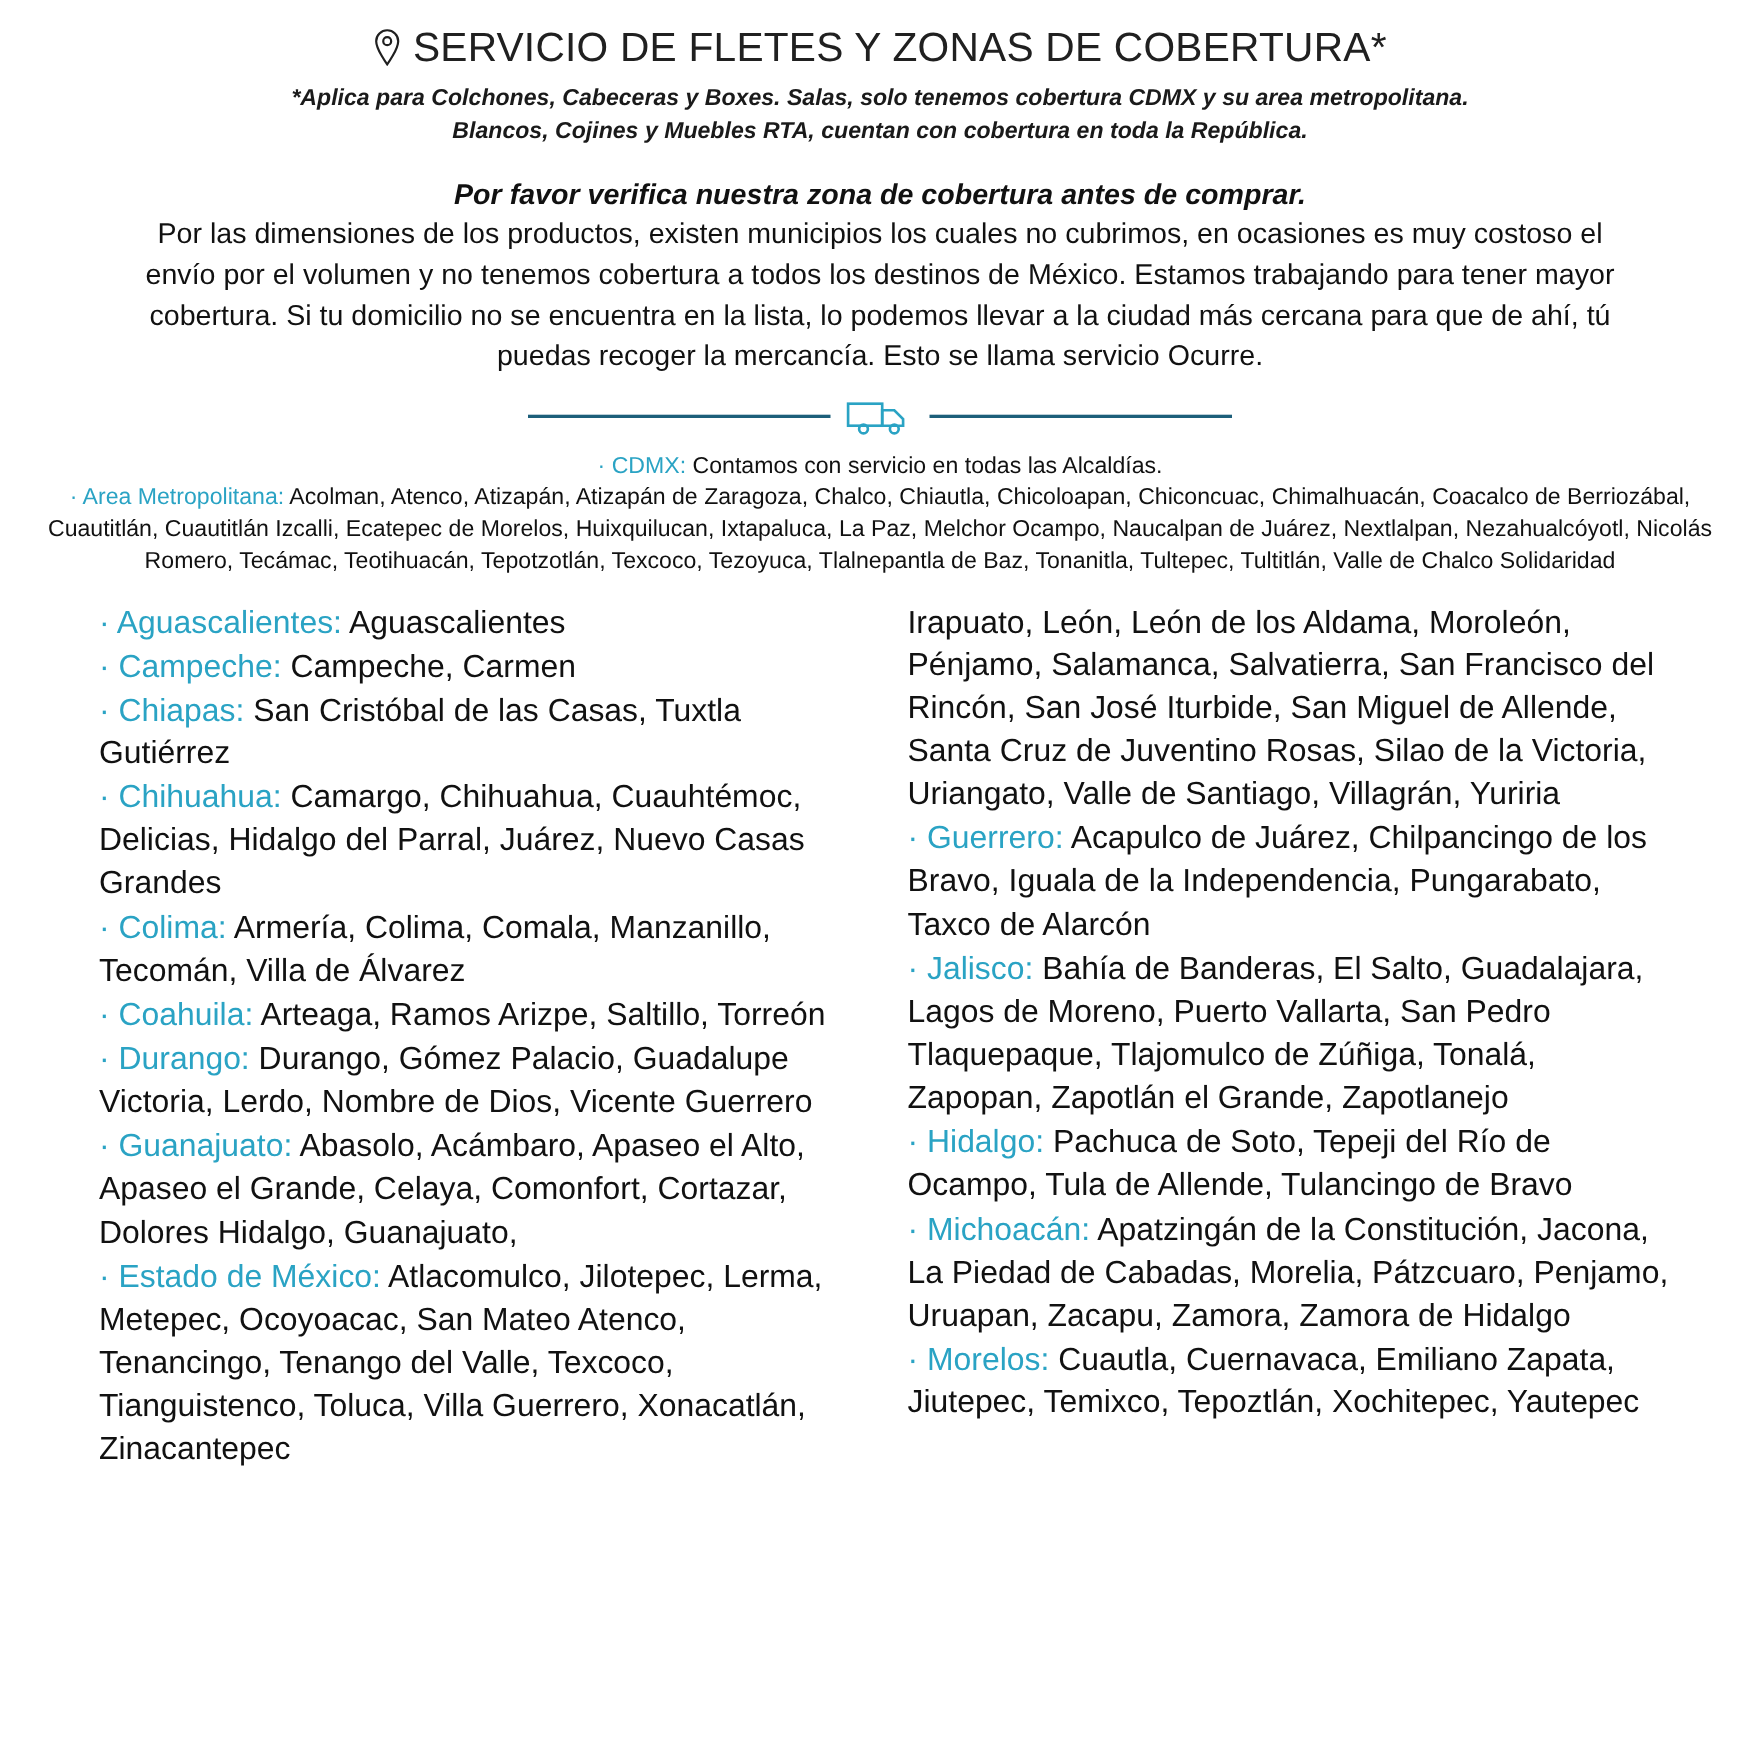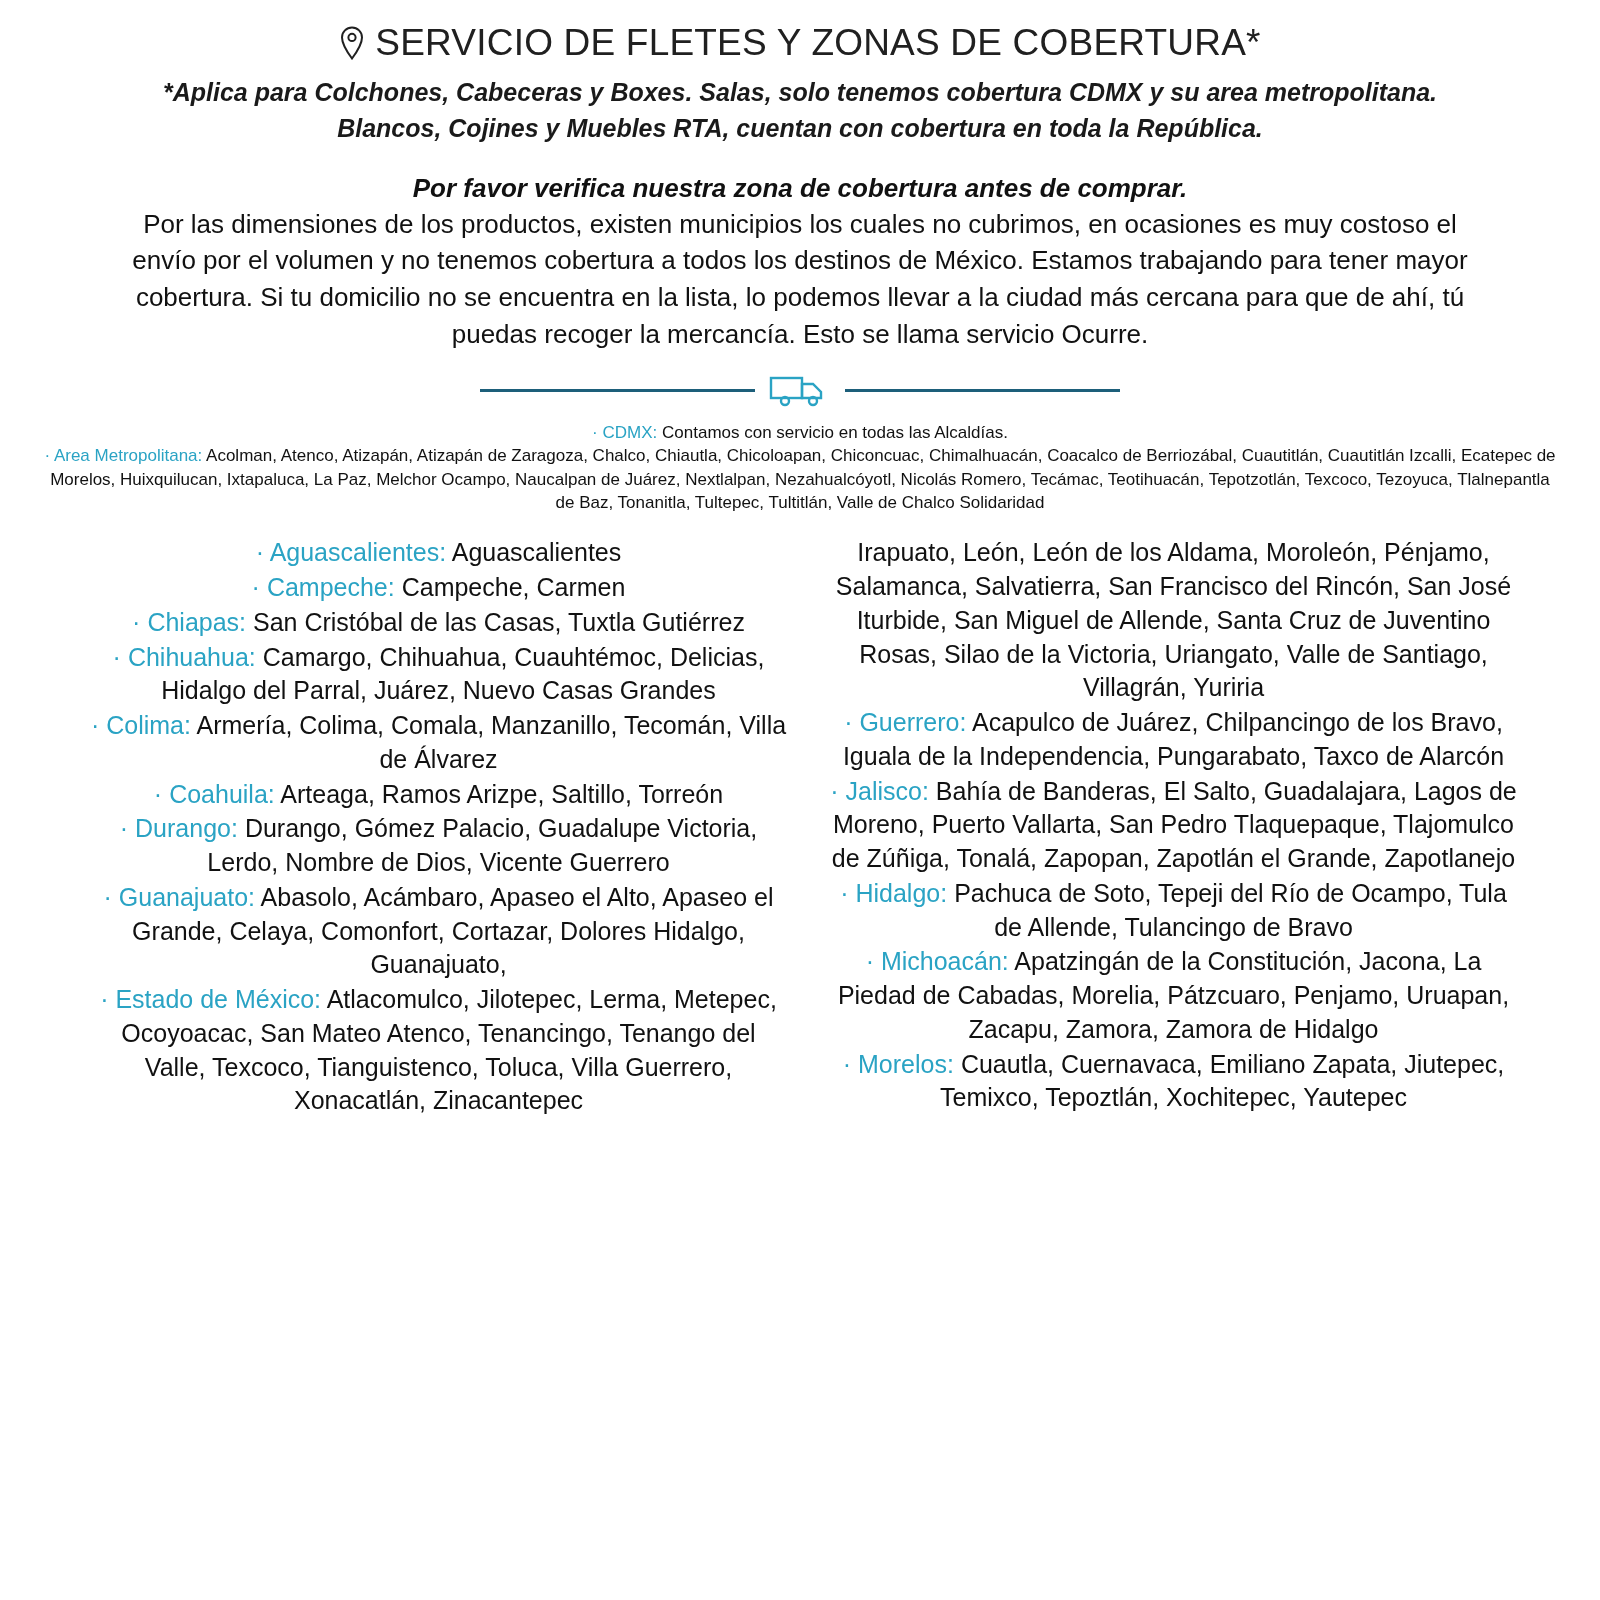--- a/index.html
+++ b/index.html
@@ -34,21 +34,21 @@
     align-items: center;
     justify-content: center;
     gap: 10px;
   }
   .pin-icon svg { display: block; }
 
   .subnote {
     text-align: center;
     font-style: italic;
     font-weight: bold;
-    font-size: 25px;
+    font-size: 21px;
     line-height: 1.45;
     color: #1a1a1a;
     margin: 0 auto;
     max-width: 1330px;
   }
 
   .intro-lead {
     text-align: center;
     font-style: italic;
     font-size: 26px;
@@ -79,21 +79,21 @@
     background: #1d5f7a;
   }
   .divider .truck {
     margin: 0 14px;
   }
   .divider .truck svg { display: block; }
 
   
   .cdmx-block {
     text-align: center;
-    font-size: 17px;
+    font-size: 21px;
     line-height: 1.37;
     color: #111;
     max-width: 1520px;
     margin: 0 auto;
   }
   .state {
     color: #2aa3c4;
   }
   .bullet {
     color: #2aa3c4;
@@ -102,24 +102,23 @@
   
   .columns {
     display: flex;
     gap: 38px;
     margin-top: 22px;
     padding: 0 48px 0 60px;
     box-sizing: border-box;
   }
   .col {
     width: 50%;
-    font-size: 25px;
+    font-size: 29px;
     line-height: 1.35;
     color: #111;
-    text-align: center;
   }
   .col p {
     margin: 0 0 1px 0;
     text-indent: 0;
   }
   .entry {
     text-indent: -0px;
   }
 </style>
 </head>

